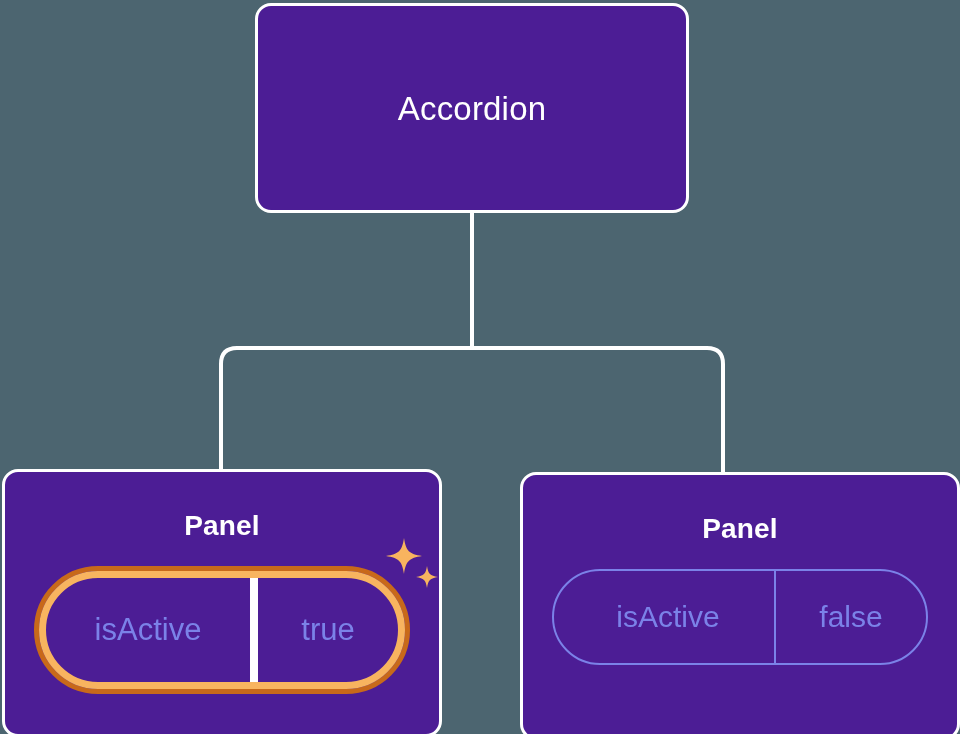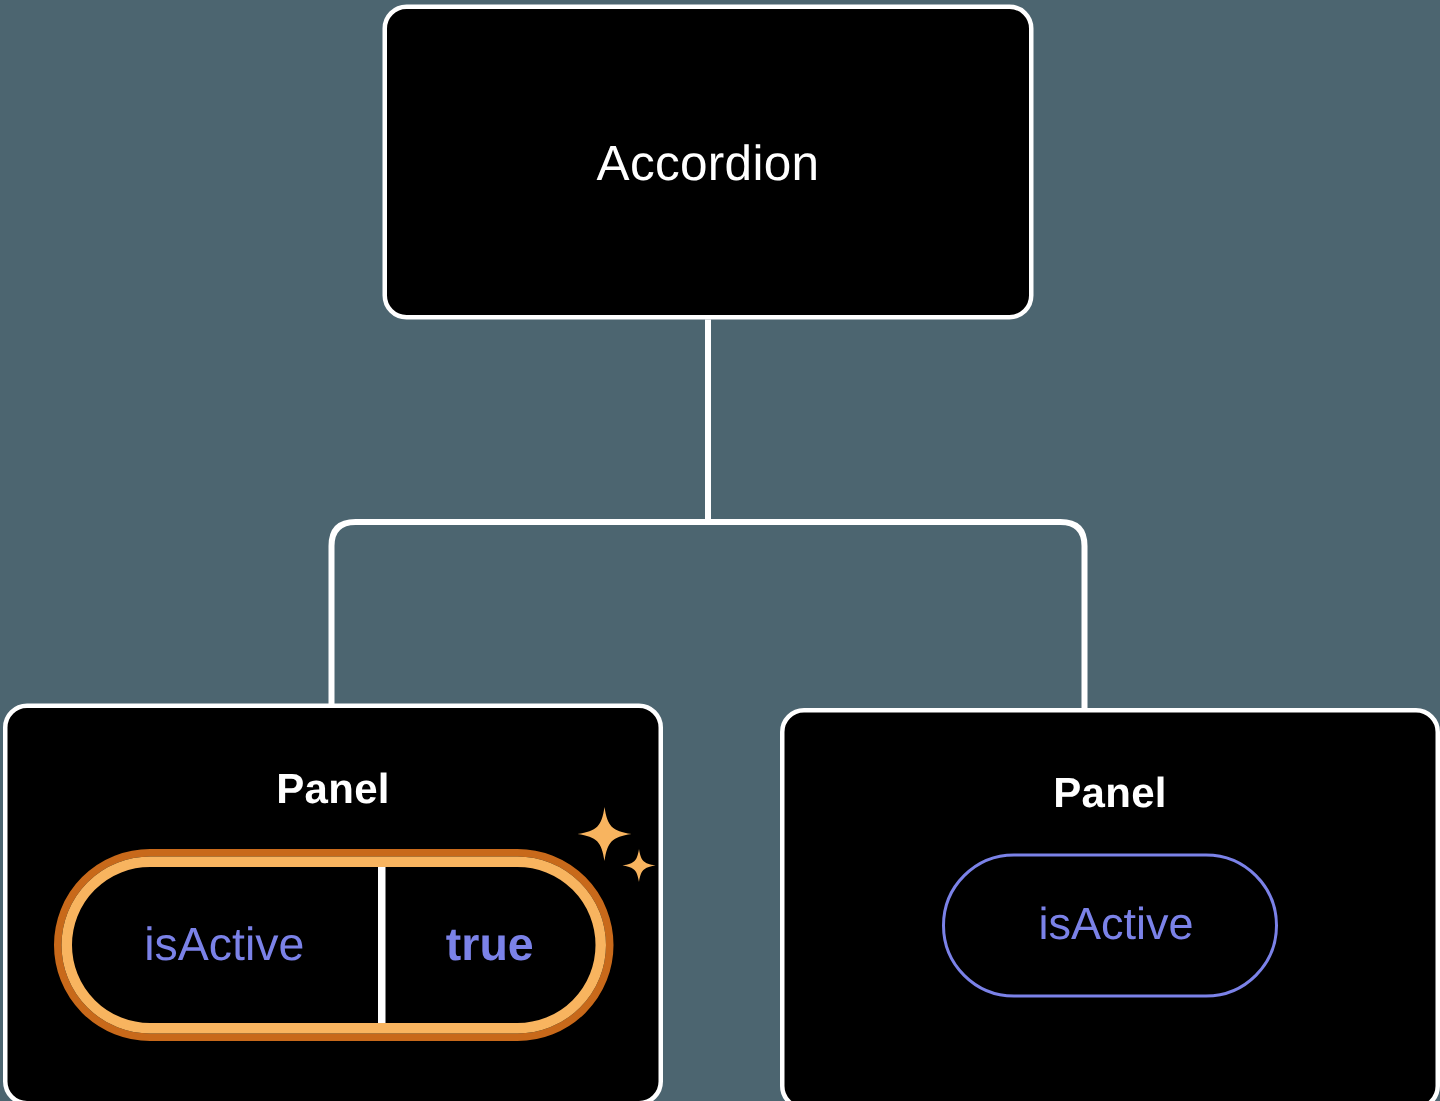--- a/index.html
+++ b/index.html
@@ -28,21 +28,21 @@
     top: 0;
     width: 960px;
     height: 734px;
     pointer-events: none;
   }
 
   
   .node {
     position: absolute;
     box-sizing: border-box;
-    background: #000000;
+    background: #4c1d95;
     border: 3px solid #ffffff;
     border-radius: 16px;
     display: flex;
     flex-direction: column;
     align-items: center;
   }
 
   .node-root {
     left: 255px;
     top: 3px;
@@ -150,22 +150,22 @@
     font-size: 31px;
   }
 
   .pill-highlight .pill-key {
     width: 204px;
     font-weight: 400;
   }
 
   .pill-highlight .pill-val {
     width: 140px;
-    font-weight: 700;
-    border-left: 5px solid #ffffff;
+    font-weight: 400;
+    border-left: 8px solid #ffffff;
     text-align: center;
   }
 
   
   .sparkles {
     position: absolute;
     right: -34px;
     top: -30px;
     width: 62px;
     height: 62px;
@@ -205,17 +205,18 @@
       </svg>
     </div>
   </div>
 
   <div class="node node-panel node-panel-right">
     <span class="node-title-panel">Panel</span>
 
     <div class="pill-wrap">
       <div class="pill pill-plain">
         <div class="pill-cell pill-key">isActive</div>
+        <div class="pill-cell pill-val">false</div>
       </div>
     </div>
   </div>
 
 </div>
 
 </body></html>

